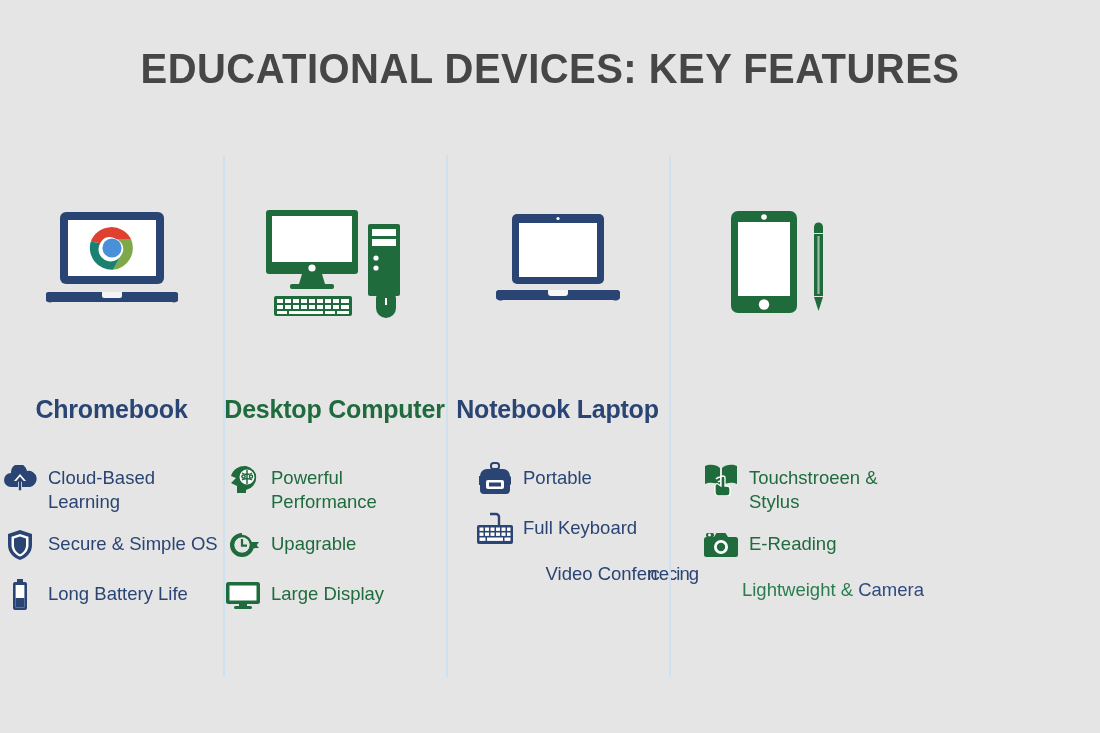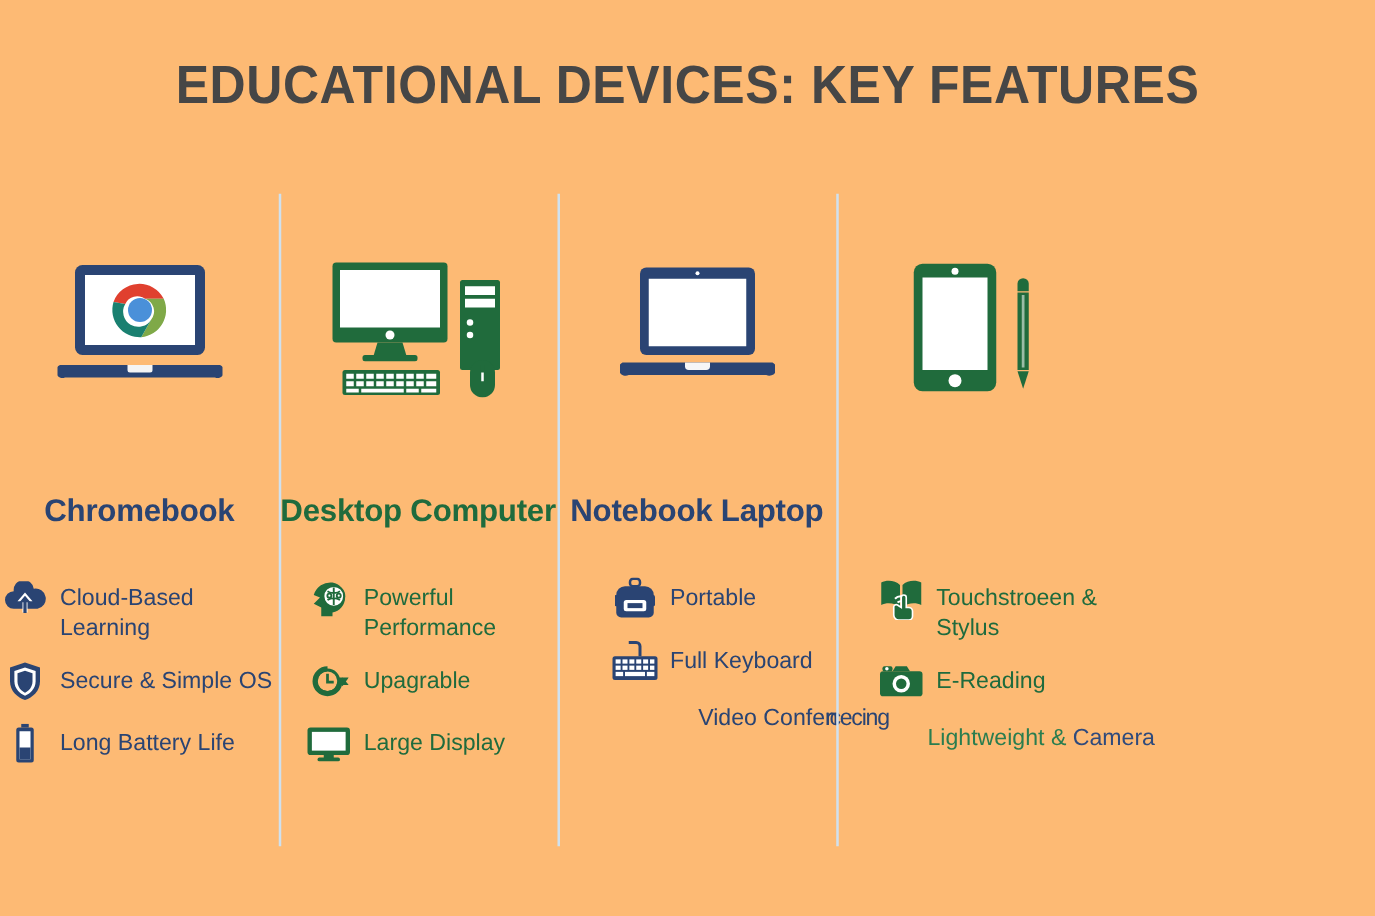--- a/index.html
+++ b/index.html
@@ -11,21 +11,21 @@
     height: 733px;
     background: #ffffff;
     font-family: "Liberation Sans", sans-serif;
     overflow: hidden;
     position: relative;
   }
   .page {
     position: relative;
     width: 1100px;
     height: 733px;
-    background: #fdba74;
+    background: #e5e5e5;
   }
   
   .title {
     position: absolute;
     top: 44px;
     left: 0;
     width: 1100px;
     text-align: center;
     font-family: "Liberation Sans Narrow", "Liberation Sans", sans-serif;
     font-size: 43px;
@@ -107,22 +107,22 @@
   .feature.noicon {
     justify-content: flex-end;
     margin-top: 2px;
   }
   .feature.noicon .ftext {
     text-align: center;
     padding-top: 0;
   }
   
   #col1 .features { }
-  #col2 .features { padding-left: 20px; }
-  #col3 .features { padding-left: 42px; }
+  #col2 .features { }
+  #col3 .features { padding-left: 29px; }
   #col4 .features { padding-left: 32px; }
 
   .navy { color: #2a4473; }
   .green { color: #1f6b3d; }
 
   .mix-green { color: #2a7d4f; }
   .mix-navy { color: #2f4a7c; }
 
   
   .glyph-overlap {

